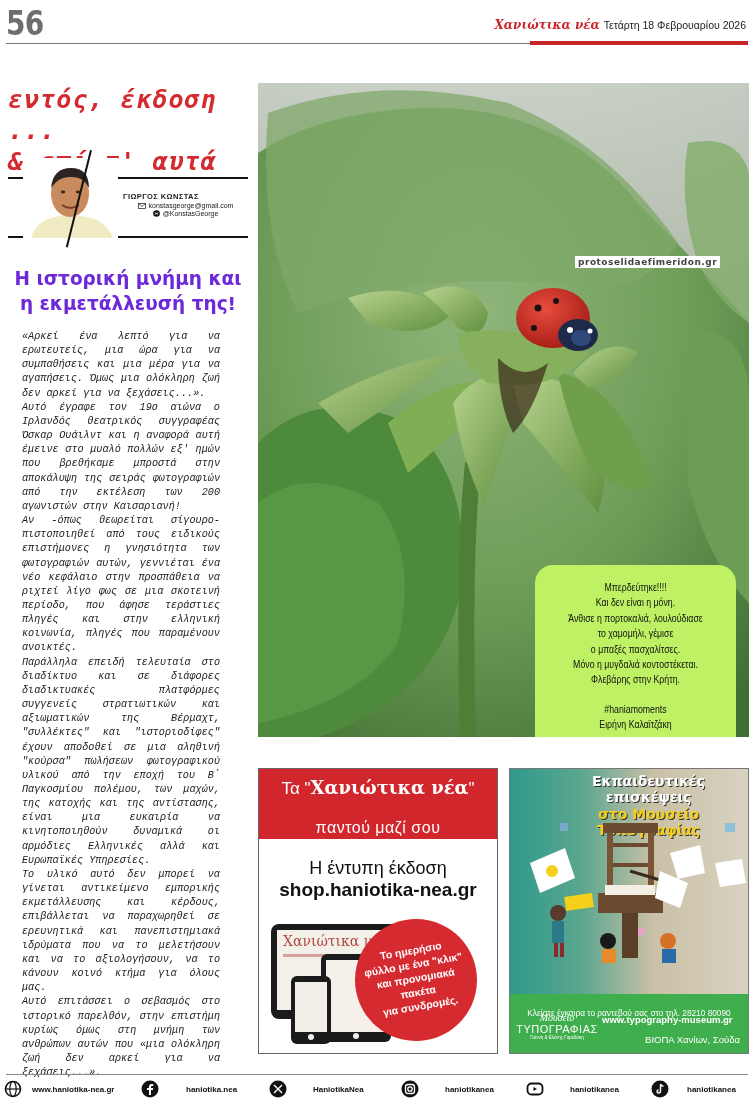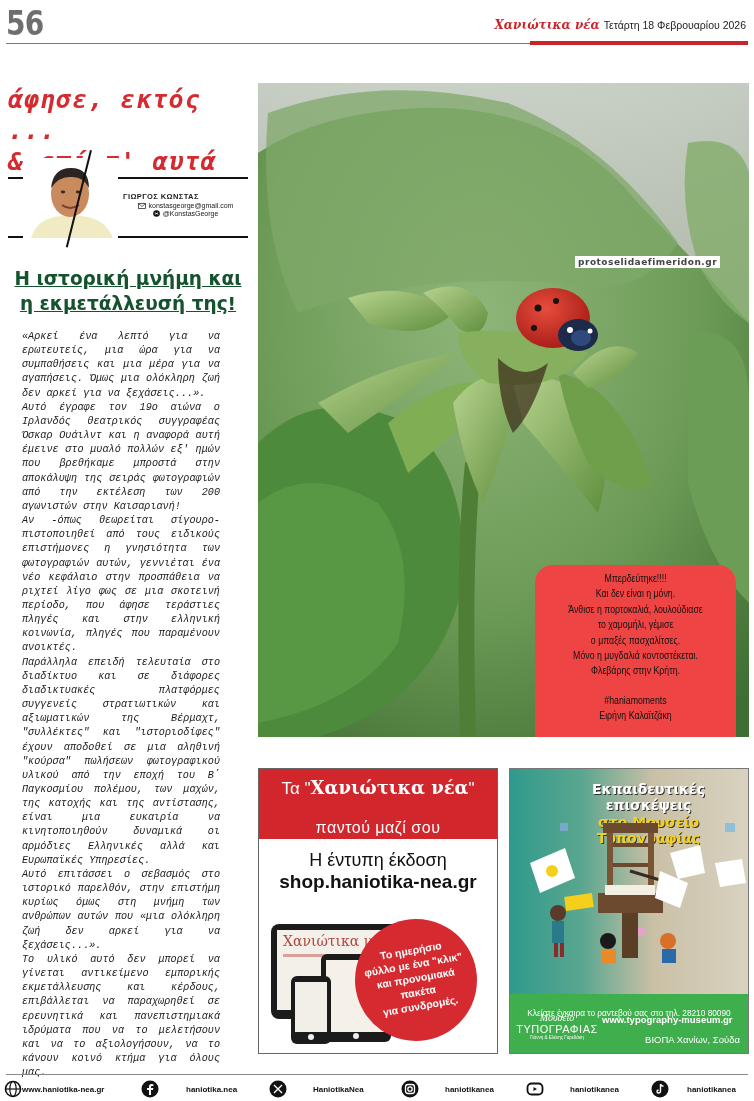--- a/index.html
+++ b/index.html
@@ -23,46 +23,46 @@
   .author-line-bot { position: absolute; left: 0; top: 86px; width: 240px; height: 2px; background: #111; }
   .author-slash { position: absolute; left: 82px; top: 0; width: 2px; height: 100px; background: #111; transform: rotate(14deg); transform-origin: top left; }
   .avatar { position: absolute; left: 15px; top: 8px; width: 95px; height: 80px; overflow: hidden; }
   .avatar svg { width: 100%; height: 100%; }
   .author-info { position: absolute; left: 115px; top: 42px; width: 125px; text-align: left; }
   .author-name { font-family: "Liberation Sans", sans-serif; font-weight: bold; font-size: 7.5px; letter-spacing: 0.4px; }
   .author-row { display: flex; align-items: center; justify-content: center; gap: 3px; font-family: "Liberation Sans", sans-serif; font-size: 7px; margin-top: 1px; }
   .mini-icon { display: inline-block; width: 8px; height: 6px; }
 
   
-  .article-title { position: absolute; left: 8px; top: 266px; width: 240px; text-align: center; font-family: "DejaVu Sans", sans-serif; font-weight: bold; font-size: 18.5px; line-height: 25px; color: #14532d; text-decoration: underline; }
+  .article-title { position: absolute; left: 8px; top: 266px; width: 240px; text-align: center; font-family: "DejaVu Sans", sans-serif; font-weight: bold; font-size: 18.5px; line-height: 25px; color: #6d28d9; }
   .article-body { position: absolute; left: 22px; top: 330px; width: 198px; font-family: Liberation Mono, monospace; font-style: italic; font-size: 10.2px; line-height: 14.15px; text-align: justify; color: #1b1b1b; hyphens: auto; }
   .article-body p { margin: 0; }
 
   
   .photo { position: absolute; left: 258px; top: 83px; width: 491px; height: 654px; overflow: hidden; background: #7fa86a; }
   .photo svg { position: absolute; left: 0; top: 0; width: 100%; height: 100%; }
   .watermark { position: absolute; left: 317px; top: 157px; background: #ffffff; padding: 1px 3px; font-family: "DejaVu Sans", sans-serif; font-weight: bold; font-size: 9px; color: #444; letter-spacing: 0.5px; margin-top: 16px; }
-  .caption-box { position: absolute; left: 277px; top: 482px; width: 201px; height: 172px; background: #ef4444; border-radius: 18px 18px 0 0; text-align: center; padding-top: 6px; font-family: "Liberation Sans", sans-serif; font-size: 10.2px; line-height: 15.4px; color: #111; transform-origin: center; }
+  .caption-box { position: absolute; left: 277px; top: 482px; width: 201px; height: 172px; background: #bef264; border-radius: 18px 18px 0 0; text-align: center; padding-top: 15px; font-family: "Liberation Sans", sans-serif; font-size: 10.2px; line-height: 15.4px; color: #111; transform-origin: center; }
   .caption-box .cline { display: block; transform: scaleX(0.86); white-space: nowrap; }
   .caption-box .gap { height: 14px; }
 
   
   .ad1 { position: absolute; left: 258px; top: 768px; width: 240px; height: 286px; border: 1px solid #666; background: #fff; overflow: hidden; }
   .ad1-top { height: 70px; background: #d1262c; color: #fff; text-align: center; padding-top: 8px; }
   .ad1-top .l1 { font-size: 17px; font-family: "Liberation Sans", sans-serif; }
   .ad1-top .l1 b { font-family: "DejaVu Serif", serif; font-size: 18px; }
   .ad1-top .l2 { font-size: 16px; font-family: "Liberation Sans", sans-serif; margin-top: 20px; letter-spacing: 0.5px; }
-  .ad1-mid { text-align: center; padding-top: 10px; font-family: "Liberation Sans", sans-serif; font-size: 18px; line-height: 22px; color: #111; }
+  .ad1-mid { text-align: center; padding-top: 18px; font-family: "Liberation Sans", sans-serif; font-size: 18px; line-height: 22px; color: #111; }
   .ad1-url { font-weight: bold; font-size: 19px; }
   .ad1-devices { position: absolute; left: 12px; top: 155px; width: 215px; height: 120px; }
   .ad1-badge { position: absolute; left: 96px; top: 150px; width: 122px; height: 122px; border-radius: 50%; background: #d42a30; color: #fff; text-align: center; font-family: "Liberation Sans", sans-serif; font-weight: bold; font-size: 10.5px; line-height: 14px; padding-top: 24px; transform: rotate(-10deg); }
 
   
   .ad2 { position: absolute; left: 509px; top: 768px; width: 240px; height: 286px; border: 1px solid #777; overflow: hidden; background: linear-gradient(90deg, #2f9a8c 0%, #5aa68f 30%, #c9c0a6 60%, #d8d2c0 100%); }
-  .ad2-title { position: absolute; left: 0; top: 12px; width: 100%; text-align: center; font-family: "DejaVu Sans", sans-serif; font-weight: bold; padding-left: 39px; }
+  .ad2-title { position: absolute; left: 0; top: 4px; width: 100%; text-align: center; font-family: "DejaVu Sans", sans-serif; font-weight: bold; padding-left: 39px; }
   .ad2-title .t1 { color: #fff; font-size: 14px; text-shadow: 1px 1px 0 #333; }
   .ad2-title .t2 { color: #f4d01c; font-size: 14px; text-shadow: 1px 1px 0 #333; margin-top: 1px; }
   .ad2-art { position: absolute; left: 0; top: 44px; width: 240px; height: 150px; }
   .ad2-sub { position: absolute; left: 0; top: 193px; width: 100%; text-align: center; font-family: "DejaVu Sans", sans-serif; font-weight: bold; font-size: 11px; line-height: 14px; color: #f4d01c; text-shadow: 1px 1px 0 #2a3a2a; }
   .ad2-bottom { position: absolute; left: 0; top: 225px; width: 100%; height: 61px; background: #3fae4c; }
   .ad2-phone { text-align: center; color: #fff; font-family: "Liberation Sans", sans-serif; font-size: 8.3px; padding-top: 14px; }
   .ad2-logo { position: absolute; left: 6px; top: 18px; width: 82px; text-align: center; color: #fff; }
   .ad2-logo .lg1 { font-family: Liberation Serif, serif; font-style: italic; font-size: 10px; }
   .ad2-logo .lg2 { font-family: "Liberation Sans", sans-serif; font-size: 11px; letter-spacing: 0.5px; }
   .ad2-logo .lg3 { font-family: "Liberation Sans", sans-serif; font-size: 4.5px; }
@@ -81,21 +81,21 @@
 
 <div class="page-number">56</div>
 <div class="masthead">
   <span class="masthead-logo">Χανιώτικα νέα</span>
   <span class="masthead-date">Τετάρτη 18 Φεβρουαρίου 2026</span>
 </div>
 <div class="header-rule"></div>
 <div class="header-accent"></div>
 
 <div class="column-title">
-  <div>άφησε, εκτός ...</div>
+  <div>εντός, έκδοση ...</div>
   <div>&amp; επί τ' αυτά</div>
 </div>
 
 <div class="author-block">
   <div class="author-line-top"></div>
   <div class="author-line-bot"></div>
   <div class="avatar">
     <svg viewBox="0 0 95 80">
       <rect width="95" height="80" fill="#ffffff"></rect>
       <path d="M8 80 Q14 60 38 58 L58 58 Q82 60 90 80 Z" fill="#f1ebc4"></path>
@@ -125,22 +125,22 @@
     </div>
   </div>
 </div>
 
 <h1 class="article-title">Η ιστορική μνήμη και η εκμετάλλευσή της!</h1>
 <div class="article-body">
   <p>«Αρκεί ένα λεπτό για να ερωτευτείς, μια ώρα για να συμπαθήσεις και μια μέρα για να αγαπήσεις. Όμως μια ολόκληρη ζωή δεν αρκεί για να ξεχάσεις...».</p>
   <p>Αυτό έγραφε τον 19ο αιώνα ο Ιρλανδός θεατρικός συγγραφέας Όσκαρ Ουάιλντ και η αναφορά αυτή έμεινε στο μυαλό πολλών εξ' ημών που βρεθήκαμε μπροστά στην αποκάλυψη της σειράς φωτογραφιών από την εκτέλεση των 200 αγωνιστών στην Καισαριανή!</p>
   <p>Αν -όπως θεωρείται σίγουρο- πιστοποιηθεί από τους ειδικούς επιστήμονες η γνησιότητα των φωτογραφιών αυτών, γεννιέται ένα νέο κεφάλαιο στην προσπάθεια να ριχτεί λίγο φως σε μια σκοτεινή περίοδο, που άφησε τεράστιες πληγές και στην ελληνική κοινωνία, πληγές που παραμένουν ανοικτές.</p>
   <p>Παράλληλα επειδή τελευταία στο διαδίκτυο και σε διάφορες διαδικτυακές πλατφόρμες συγγενείς στρατιωτικών και αξιωματικών της Βέρμαχτ, "συλλέκτες" και "ιστοριοδίφες" έχουν αποδοθεί σε μια αληθινή "κούρσα" πωλήσεων φωτογραφικού υλικού από την εποχή του Β΄ Παγκοσμίου πολέμου, των μαχών, της κατοχής και της αντίστασης, είναι μια ευκαιρία να κινητοποιηθούν δυναμικά οι αρμόδιες Ελληνικές αλλά και Ευρωπαϊκές Υπηρεσίες.</p>
+  <p>Το υλικό αυτό δεν μπορεί να γίνεται αντικείμενο εμπορικής εκμετάλλευσης και κέρδους, επιβάλλεται να παραχωρηθεί σε ερευνητικά και πανεπιστημιακά ιδρύματα που να το μελετήσουν και να το αξιολογήσουν, να το κάνουν κοινό κτήμα για όλους μας.</p>
   <p>Αυτό επιτάσσει ο σεβασμός στο ιστορικό παρελθόν, στην επιστήμη κυρίως όμως στη μνήμη των ανθρώπων αυτών που «μια ολόκληρη ζωή δεν αρκεί για να ξεχάσεις...».</p>
-  <p>Το υλικό αυτό δεν μπορεί να γίνεται αντικείμενο εμπορικής εκμετάλλευσης και κέρδους, επιβάλλεται να παραχωρηθεί σε ερευνητικά και πανεπιστημιακά ιδρύματα που να το μελετήσουν και να το αξιολογήσουν, να το κάνουν κοινό κτήμα για όλους μας.</p>
 </div>
 
 <div class="photo">
   <svg viewBox="0 0 491 654" preserveAspectRatio="none">
     <defs>
       <radialGradient id="bgG" cx="45%" cy="35%" r="80%">
         <stop offset="0%" stop-color="#8fb57a"></stop>
         <stop offset="55%" stop-color="#6e9c58"></stop>
         <stop offset="100%" stop-color="#3f6e32"></stop>
       </radialGradient>
@@ -283,21 +283,21 @@
 <div class="footer-rule"></div>
 <div class="footer">
   <div class="f-item" style="width:137px">
     <span class="f-icon">
         <svg viewBox="0 0 18 18">
           <circle cx="9" cy="9" r="7.5" fill="none" stroke="#111" stroke-width="1.6"></circle>
           <ellipse cx="9" cy="9" rx="3.2" ry="7.5" fill="none" stroke="#111" stroke-width="1.2"></ellipse>
           <line x1="1.5" y1="9" x2="16.5" y2="9" stroke="#111" stroke-width="1.2"></line>
         </svg>
       </span>
-    <span style="">www.haniotika-nea.gr</span>
+    <span style="margin-left:10px">www.haniotika-nea.gr</span>
   </div>
   <div class="f-item" style="width:128px">
     <span class="f-icon">
         <svg viewBox="0 0 18 18">
           <circle cx="9" cy="9" r="8.5" fill="#111"></circle>
           <path d="M10 15 V10 H12 L12.3 8 H10 V6.8 Q10 6 11 6 H12.4 V4.2 Q11.6 4 10.6 4 Q8 4 8 6.6 V8 H6 V10 H8 V15 Z" fill="#fff"></path>
         </svg>
       </span>
     <span style="margin-left:27px">haniotika.nea</span>
   </div>

